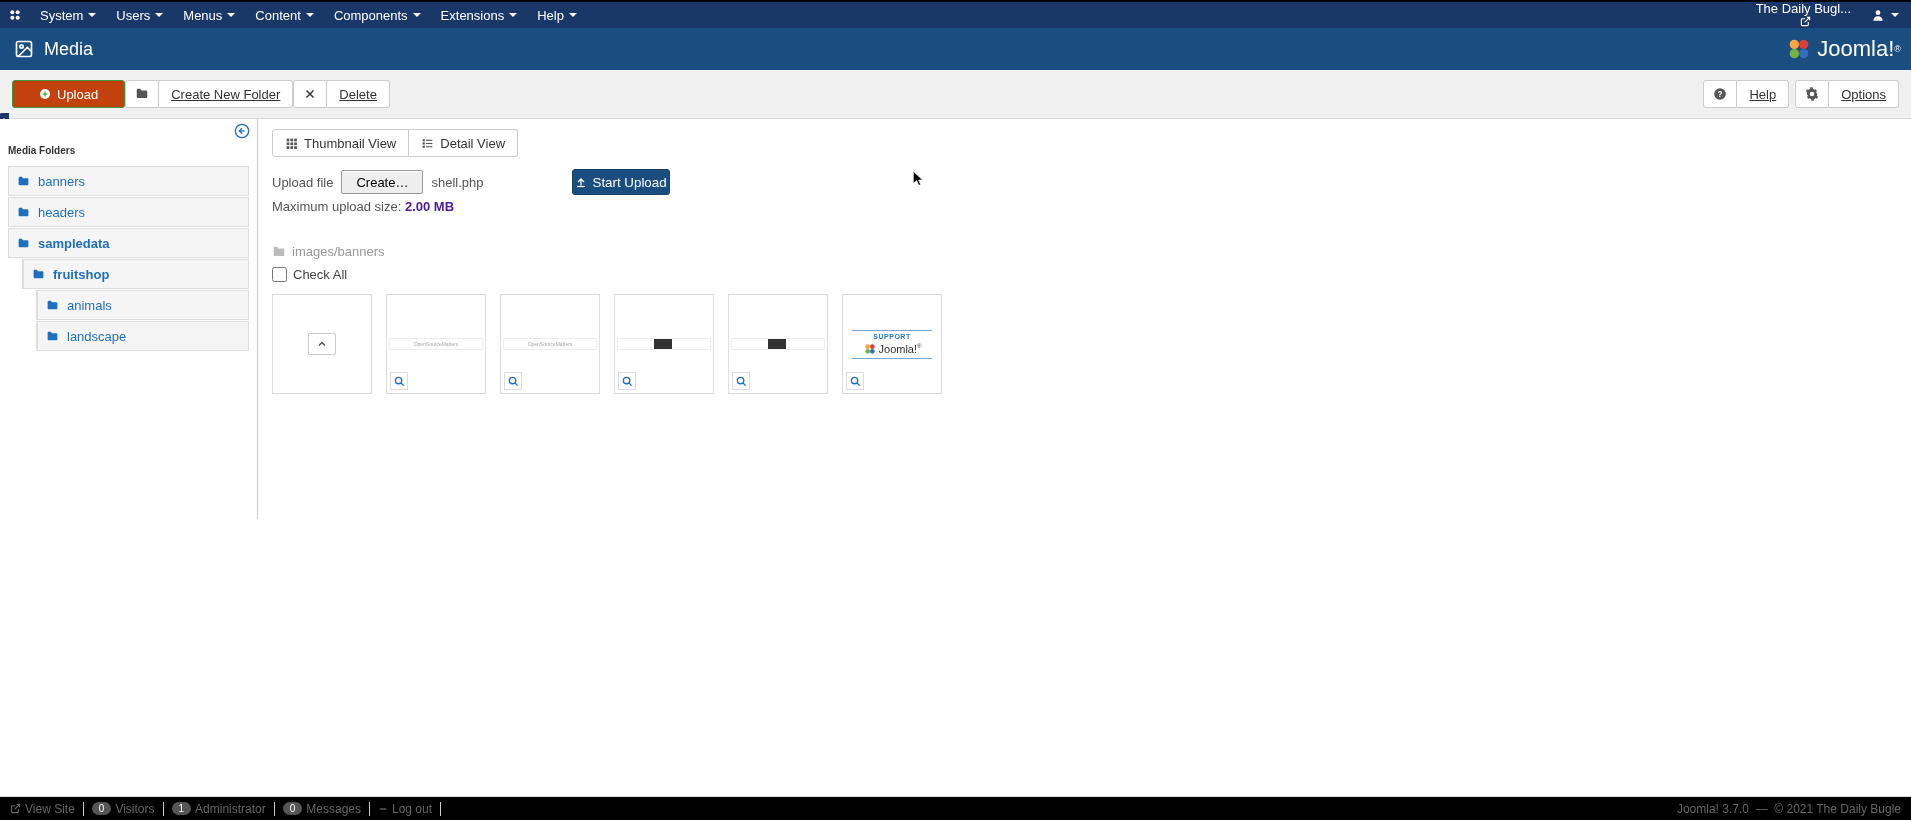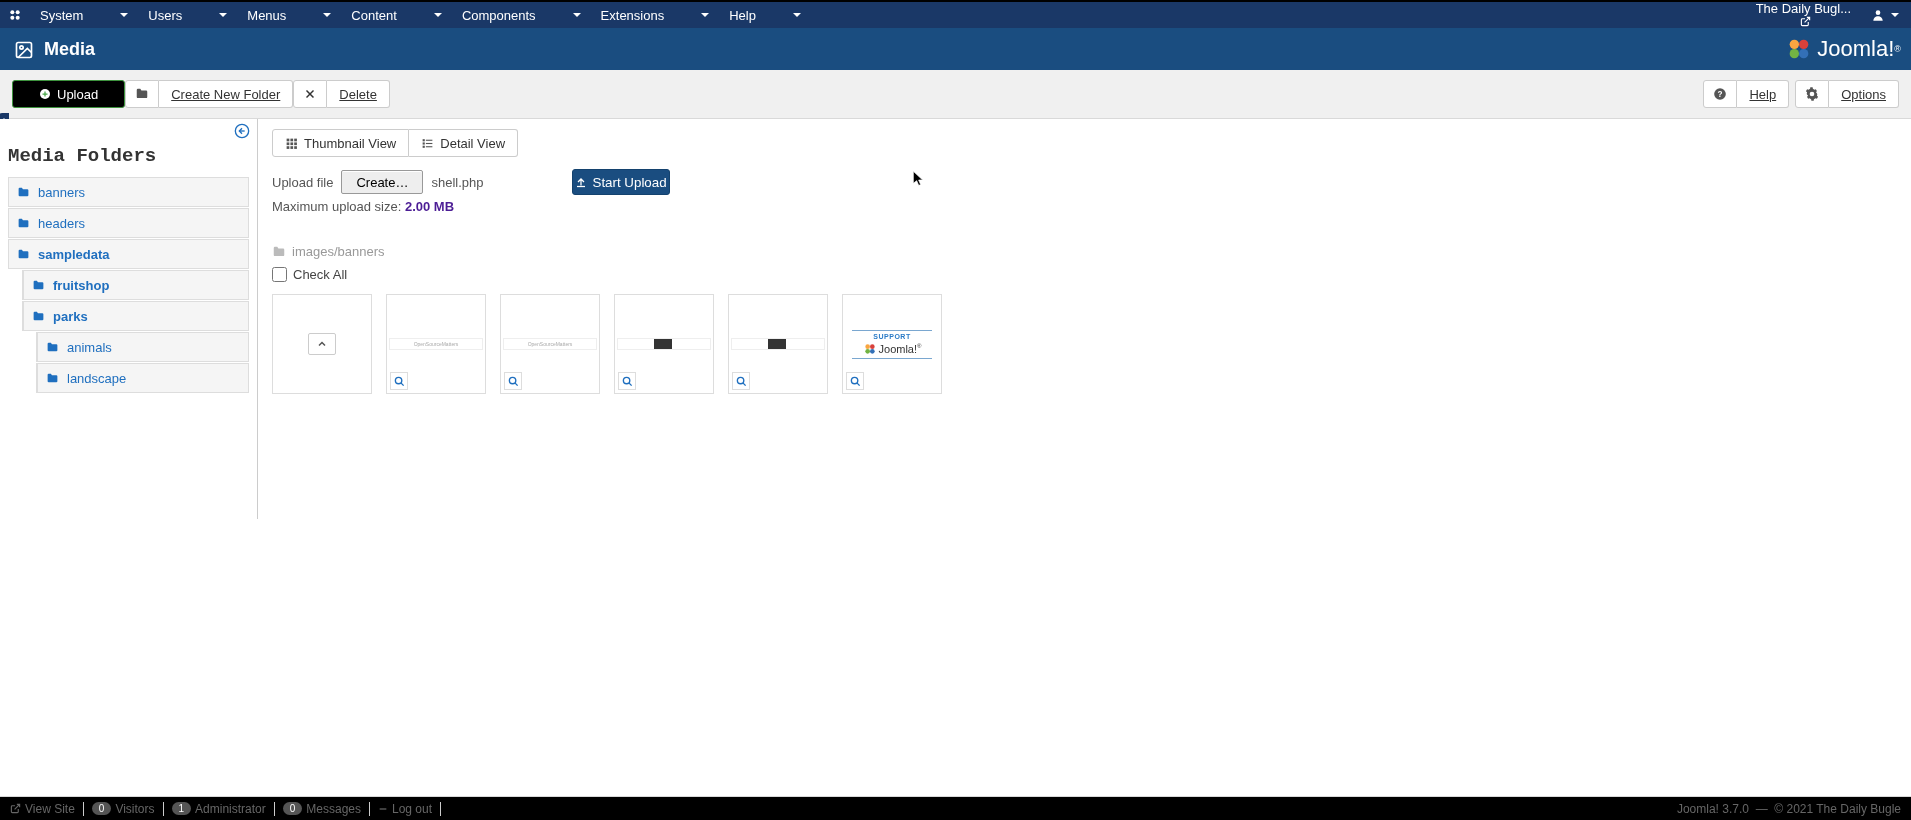--- a/index.html
+++ b/index.html
@@ -1,49 +1,49 @@
 <!DOCTYPE html>
 <html><head>
 <meta charset="utf-8">
 <style>
 * { margin:0; padding:0; box-sizing:border-box; }
 body { font-family: -apple-system, BlinkMacSystemFont, "Segoe UI", Helvetica, Arial, sans-serif; font-size:13px; color:#333; background:#fff; width:1911px; height:820px; position:relative; overflow:hidden; }
 
 
 .admin-bar { background:#1a3867; height:28px; border-top:2px solid #000; display:flex; align-items:center; color:#fff; font-size:13px; position:relative; }
 .admin-bar .joomla-icon { width:30px; display:flex; align-items:center; justify-content:center; color:#fff; fill:#fff; }
-.admin-bar .menu-item { padding:0 10px; height:28px; display:flex; align-items:center; cursor:pointer;gap:32px; }
+.admin-bar .menu-item { padding:0 10px; height:28px; display:flex; align-items:center; cursor:pointer; }
 .admin-bar .menu-item .caret { margin-left:5px; }
 .admin-bar .right { position:absolute; right:0; display:flex; align-items:center; }
 .admin-bar .right .site-link { display:flex; align-items:center; padding:0 8px; height:28px; cursor:pointer;flex-direction:column; }
 .admin-bar .right .user-menu { padding:0 12px; height:28px; display:flex; align-items:center; cursor:pointer; }
 
 
 .header { background:#1a4d80; height:42px; display:flex; align-items:center; color:#fff; position:relative; }
-.header .page-title { display:flex; align-items:flex-end; font-size:18px; font-weight:700; margin-left:14px; }
+.header .page-title { display:flex; align-items:center; font-size:18px; font-weight:400; margin-left:14px; }
 .header .page-title svg { margin-right:10px; }
 .header .brand { position:absolute; right:10px; display:flex; align-items:center; }
 
 
 .toolbar { background:#f0f0f0; border-bottom:1px solid #d9d9d9; padding:10px 12px; display:flex; align-items:center; }
 .btn { display:inline-flex; align-items:center; border-radius:3px; border:1px solid #ccc; background:#f5f5f5; color:#333; height:28px; padding:0 12px; font-size:13px; cursor:pointer; }
-.btn.green { background:#000000; border-color:#3e933e; color:#fff; padding:0 26px; }
+.btn.green { background:#c2410c; border-color:#3e933e; color:#fff; padding:0 26px; }
 .btn-group { display:inline-flex; margin-left:0;text-decoration:underline; }
 .btn-group .icon-btn { border:1px solid #ccc; background:#fff; width:34px; display:flex; align-items:center; justify-content:center; border-radius:3px 0 0 3px; }
 .btn-group .label-btn { border:1px solid #ccc; border-left:none; background:#fff; padding:0 12px; display:flex; align-items:center; border-radius:0 3px 3px 0; cursor:pointer; }
 .toolbar .right-tools { margin-left:auto; display:flex; gap:6px; }
 
 
 .main { display:flex; }
 .sidebar { width:258px; min-height:400px; border-right:1px solid #ccc; background:#fff; padding:8px; position:relative; }
 .collapse-btn { position:absolute; right:7px; top:4px; color:#1f6fbf; cursor:pointer; }
 .side-tab { position:absolute; left:-1px; top:113px; width:10px; height:24px; background:#1a3867; border-radius:3px 0 0 3px; display:flex; flex-direction:column; justify-content:center; gap:2px; padding:2px; }
 .side-tab span { width:2px; height:2px; background:#93a6bd; border-radius:50%; margin:0 auto; }
 
-.folders-title { font-size:19px; font-weight:bold; margin:18px 0 10px 0;font-family:Liberation Mono, monospace; }
+.folders-title { font-size:10px; font-weight:bold; margin:18px 0 10px 0; }
 .folder-tree .node { display:flex; align-items:center; border:1px solid #ddd; background:#f5f5f5; color:#1f6fbf; height:30px; padding:0 8px; font-size:13px; cursor:pointer; margin-bottom:1px; }
 .folder-tree .node svg { margin-right:8px; }
 .folder-tree .indent-1 { margin-left:14px; border-left:2px solid #ddd;text-align:center; }
 .folder-tree .indent-2 { margin-left:28px; border-left:2px solid #ddd; }
 .folder-tree .node.active { font-weight:bold; }
 
 .content { flex:1; padding:10px 14px; position:relative; }
 .view-toggle { display:flex; margin-bottom:12px; }
 .view-toggle .vbtn { border:1px solid #ccc; background:#fff; height:28px; padding:8px 12px; display:flex; align-items:center; font-size:13px; cursor:pointer; }
 .view-toggle .vbtn:first-child { border-radius:3px 0 0 3px; }
@@ -255,26 +255,20 @@
           <svg width="13" height="13" viewBox="0 0 24 24" fill="#1f6fbf">
             <path d="M3 5a2 2 0 012-2h4l2 3h8a2 2 0 012 2v9a2 2 0 01-2 2H5a2 2 0 01-2-2V5z"></path>
           </svg>
           <span>sampledata</span>
         </div>
       <div class="node indent-1 active">
           <svg width="13" height="13" viewBox="0 0 24 24" fill="#1f6fbf">
             <path d="M3 5a2 2 0 012-2h4l2 3h8a2 2 0 012 2v9a2 2 0 01-2 2H5a2 2 0 01-2-2V5z"></path>
           </svg>
           <span>fruitshop</span>
-        </div>
-      <div class="node indent-1 active">
-          <svg width="13" height="13" viewBox="0 0 24 24" fill="#1f6fbf">
-            <path d="M3 5a2 2 0 012-2h4l2 3h8a2 2 0 012 2v9a2 2 0 01-2 2H5a2 2 0 01-2-2V5z"></path>
-          </svg>
-          <span>parks</span>
         </div>
       <div class="node indent-2">
           <svg width="13" height="13" viewBox="0 0 24 24" fill="#1f6fbf">
             <path d="M3 5a2 2 0 012-2h4l2 3h8a2 2 0 012 2v9a2 2 0 01-2 2H5a2 2 0 01-2-2V5z"></path>
           </svg>
           <span>animals</span>
         </div>
       <div class="node indent-2">
           <svg width="13" height="13" viewBox="0 0 24 24" fill="#1f6fbf">
             <path d="M3 5a2 2 0 012-2h4l2 3h8a2 2 0 012 2v9a2 2 0 01-2 2H5a2 2 0 01-2-2V5z"></path>

